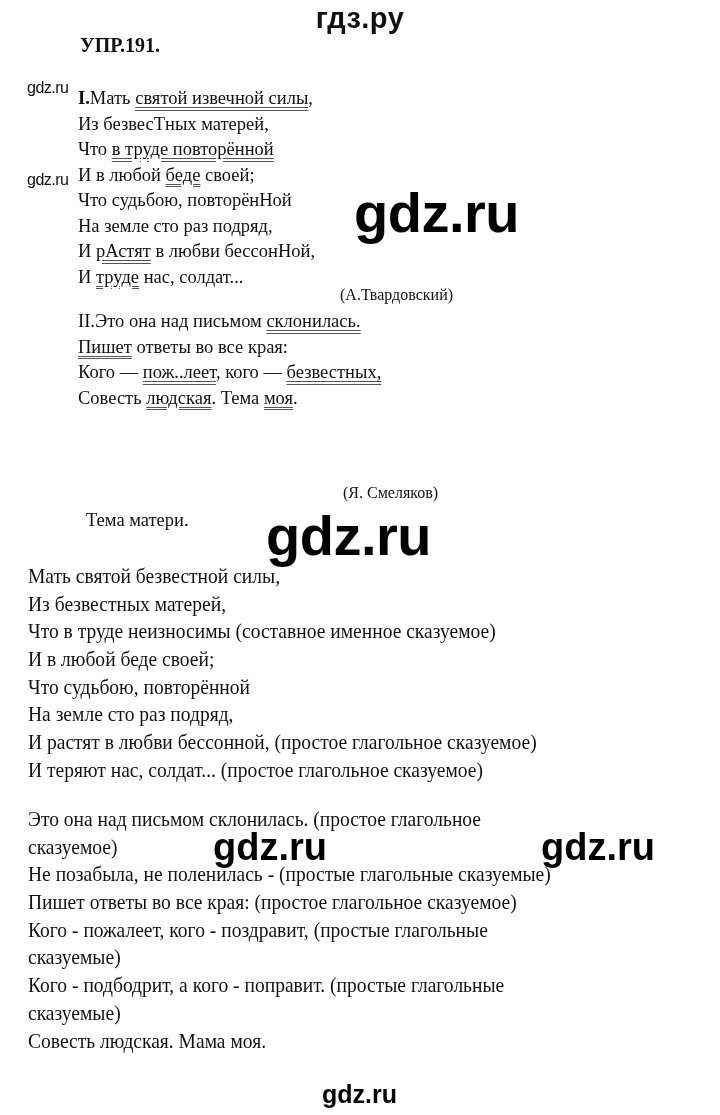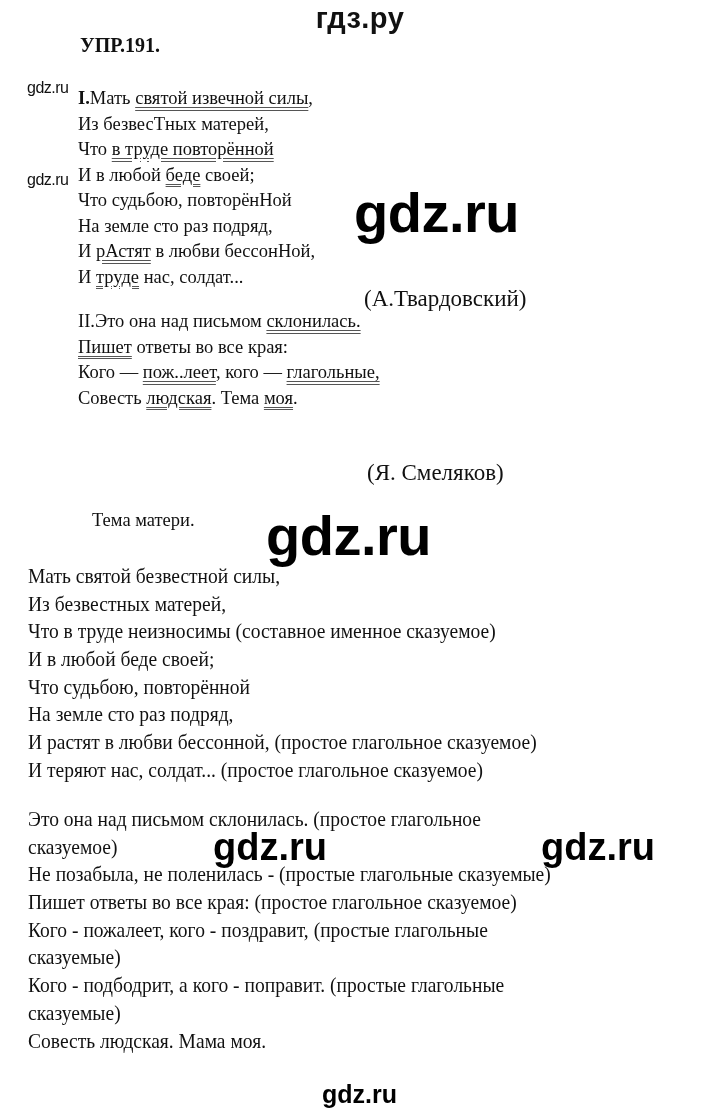--- a/index.html
+++ b/index.html
@@ -6,30 +6,30 @@
   body { width: 720px; height: 1115px; position: relative; overflow: hidden; color: #111; }
   .serif { font-family: "Liberation Serif", "DejaVu Serif", serif; }
   .sans { font-family: "Liberation Sans", "DejaVu Sans", sans-serif; }
   .abs { position: absolute; white-space: nowrap; }
 
   .site-header { left: 0; right: 0; top: 2px; text-align: center; font-size: 29px; font-weight: bold; letter-spacing: 0.5px; }
   .ex-title { left: 80px; top: 34px; font-size: 20px; font-weight: bold; }
 
   .poem { left: 78px; font-size: 18.5px; line-height: 25.5px; }
   .poem .line { height: 25.5px; }
-  .author { font-size: 23px; margin-left: 24px; }
+  .author { font-size: 16px; }
 
   .u { text-decoration: underline; text-decoration-style: double; text-decoration-color: #555; text-underline-offset: 3px; }
 
   .small-wm { font-size: 16px; color: #111; letter-spacing: -0.5px; }
   .big-wm { font-weight: bold; font-size: 56px; letter-spacing: -0.5px; color: #000; }
   .mid-wm { font-weight: bold; font-size: 38px; color: #000; }
   .footer-wm { font-weight: bold; font-size: 25px; color: #000; }
 
-  .theme { left: 92px; top: 510px; font-size: 18.5px; font-family: Liberation Serif, serif; }
+  .theme { left: 86px; top: 510px; font-size: 18.5px; font-family: Liberation Serif, serif; }
 
   .answer { left: 28px; font-size: 21px; line-height: 27.7px; transform: scaleX(0.93); transform-origin: left top; }
   .answer .line { height: 27.7px; }
 </style>
 </head>
 <body>
 
 <div class="abs sans site-header">гдз.ру</div>
 <div class="abs serif ex-title">УПР.191.</div>
 
@@ -44,24 +44,24 @@
     <div class="line"><span>Что судьбою, повторёнНой</span></div>
     <div class="line"><span>На земле сто раз подряд,</span></div>
     <div class="line"><span>И </span><span class="u">рАстят</span><span> в любви бессонНой,</span></div>
     <div class="line"><span>И </span><span class="u">труде</span><span> нас, солдат...</span></div>
   </div>
 <div class="abs serif author" style="left:340px; top:286px;">(А.Твардовский)</div>
 
 <div class="abs serif poem" id="poem2" style="top:309px;">
     <div class="line"><span>II.Это она над письмом </span><span class="u">склонилась.</span></div>
     <div class="line"><span class="u">Пишет</span><span> ответы во все края:</span></div>
-    <div class="line"><span>Кого — </span><span class="u">пож..леет</span><span>, кого — </span><span class="u">глагольные,</span></div>
+    <div class="line"><span>Кого — </span><span class="u">пож..леет</span><span>, кого — </span><span class="u">безвестных,</span></div>
     <div class="line"><span>Совесть </span><span class="u">людская</span><span>. Тема </span><span class="u">моя</span><span>.</span></div>
   </div>
-<div class="abs serif author" style="left:343px; top:460px;text-align:right;">(Я. Смеляков)</div>
+<div class="abs serif author" style="left:343px; top:484px;text-align:right;">(Я. Смеляков)</div>
 
 <div class="abs sans big-wm" style="left:354px; top:180px;">gdz.ru</div>
 <div class="abs sans big-wm" style="left:266px; top:503px;">gdz.ru</div>
 
 <div class="abs serif theme">Тема матери.</div>
 
 <div class="abs serif answer" id="answer1" style="top:563px;">
     <div class="line">Мать святой безвестной силы,</div>
     <div class="line">Из безвестных матерей,</div>
     <div class="line">Что в труде неизносимы (составное именное сказуемое)</div>

